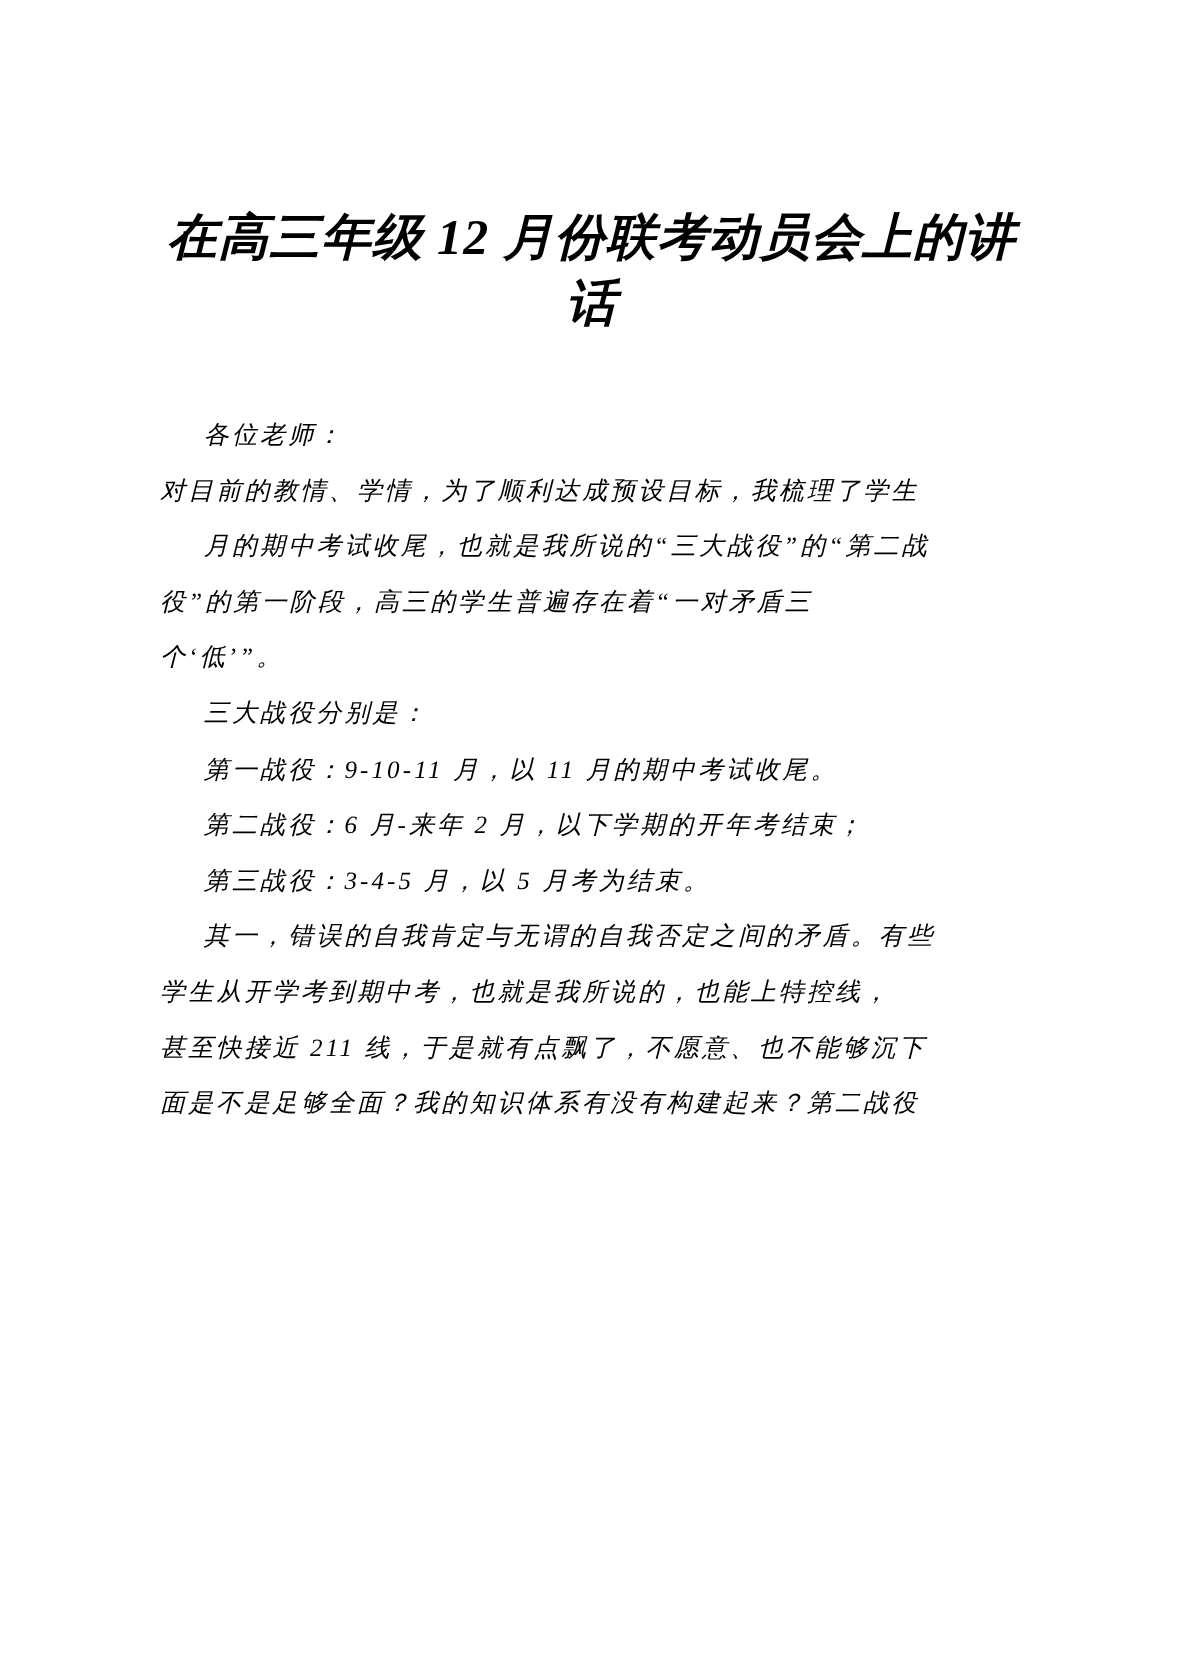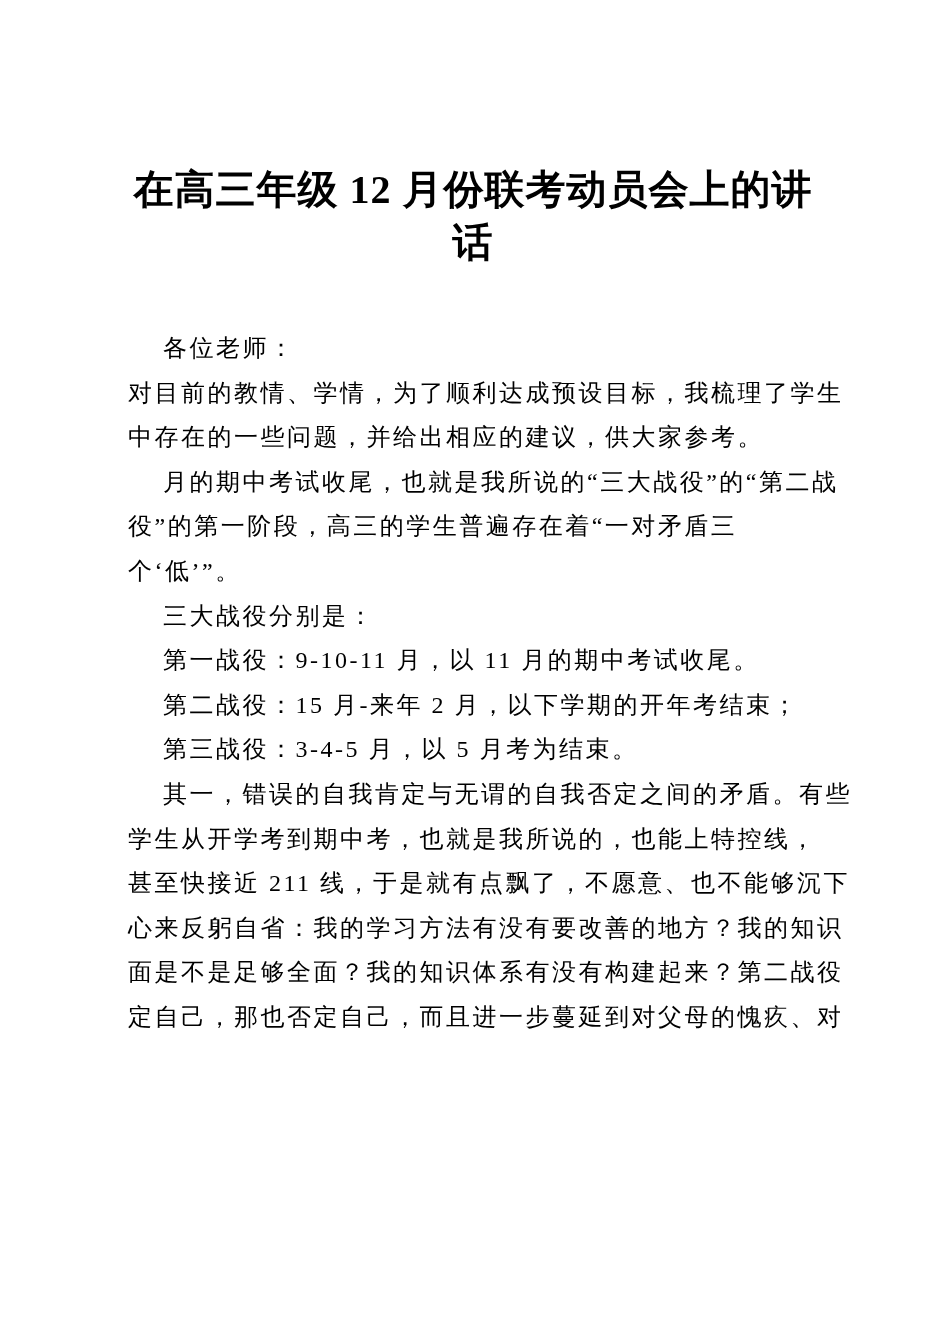--- a/index.html
+++ b/index.html
@@ -8,20 +8,21 @@
     background: #ffffff;
   }
   .page {
     position: relative;
     width: 950px;
     height: 1344px;
     background: #ffffff;
     color: #000000;
     overflow: hidden;
     font-family: "Liberation Serif", "DejaVu Serif", serif;
+    font-style: italic;
   }
   .title {
     position: absolute;
     top: 163px;
     left: 114px;
     width: 718px;
     text-align: center;
     font-weight: bold;
     font-size: 40px;
     line-height: 53px;
@@ -33,50 +34,47 @@
   }
   .doc-body {
     position: absolute;
     top: 326px;
     left: 128px;
     width: 704px;
   }
   .line {
     height: 44.6px;
     line-height: 44.6px;
-    font-size: 24px;
+    font-size: 20px;
     letter-spacing: 2.5px;
     white-space: nowrap;
   }
   .line.indent {
     padding-left: 35px;
   }
 </style>
 </head>
 <body>
 
 <div class="page">
 
   <div class="title">
     <div class="title-line">在高三年级 12 月份联考动员会上的讲</div>
     <div class="title-line">话</div>
   </div>
 
   <div class="doc-body">
     <div class="line indent">各位老师：</div>
     <div class="line">对目前的教情、学情，为了顺利达成预设目标，我梳理了学生</div>
-    <div class="line">中存在的一些问题，并给出相应的建议，供大家参考。</div>
     <div class="line indent">月的期中考试收尾，也就是我所说的“三大战役”的“第二战</div>
     <div class="line">役”的第一阶段，高三的学生普遍存在着“一对矛盾三</div>
     <div class="line">个‘低’”。</div>
     <div class="line indent">三大战役分别是：</div>
     <div class="line indent">第一战役：9-10-11 月，以 11 月的期中考试收尾。</div>
-    <div class="line indent">第二战役：15 月-来年 2 月，以下学期的开年考结束；</div>
+    <div class="line indent">第二战役：6 月-来年 2 月，以下学期的开年考结束；</div>
     <div class="line indent">第三战役：3-4-5 月，以 5 月考为结束。</div>
     <div class="line indent">其一，错误的自我肯定与无谓的自我否定之间的矛盾。有些</div>
     <div class="line">学生从开学考到期中考，也就是我所说的，也能上特控线，</div>
     <div class="line">甚至快接近 211 线，于是就有点飘了，不愿意、也不能够沉下</div>
-    <div class="line">心来反躬自省：我的学习方法有没有要改善的地方？我的知识</div>
     <div class="line">面是不是足够全面？我的知识体系有没有构建起来？第二战役</div>
-    <div class="line">定自己，那也否定自己，而且进一步蔓延到对父母的愧疚、对</div>
   </div>
 
 </div>
 
 </body></html>

